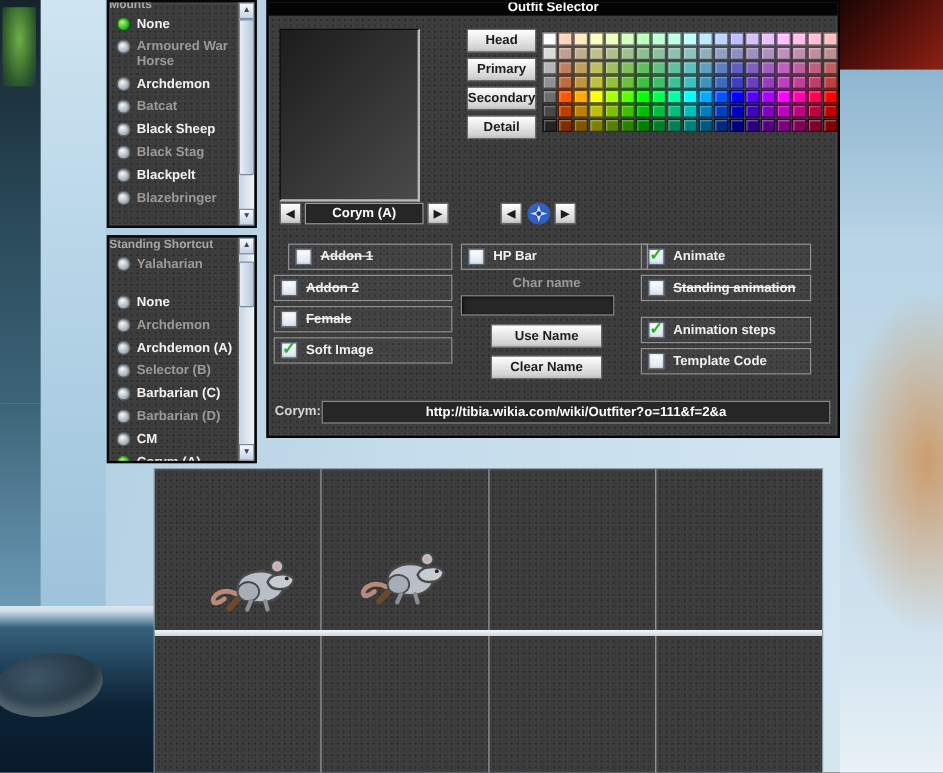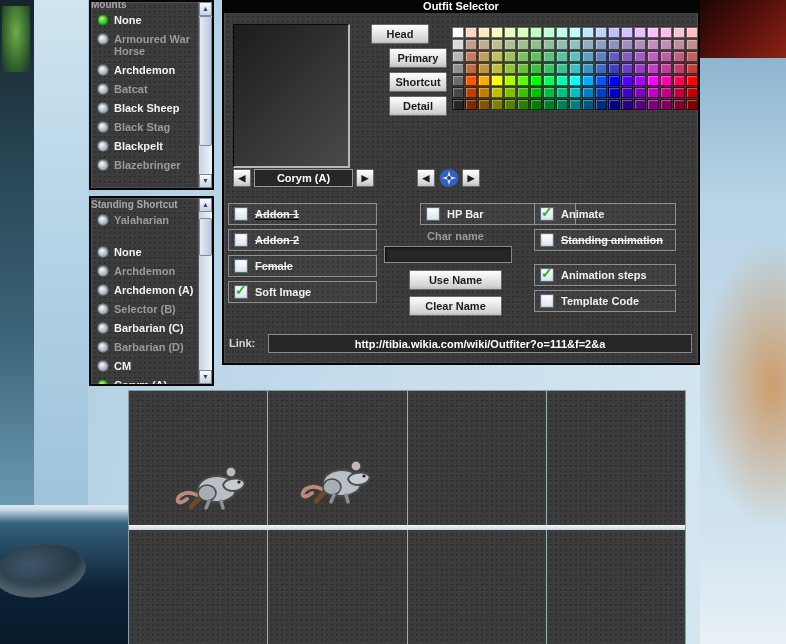--- a/index.html
+++ b/index.html
@@ -217,23 +217,23 @@
     </div>
   </div>
 
   <div id="selector-panel" class="tex">
     <div class="sel-title">
         <span>Outfit Selector</span>
       </div>
 
     <div id="preview-box"></div>
 
-    <div class="btn" style="left:147px;top:22px;width:58px;height:20px;">Head</div>
+    <div class="btn" style="left:165px;top:22px;width:58px;height:20px;">Head</div>
     <div class="btn" style="left:165px;top:46px;width:58px;height:20px;">Primary</div>
-    <div class="btn" style="left:165px;top:70px;width:58px;height:20px;">Shortcut</div>
+    <div class="btn" style="left:165px;top:70px;width:58px;height:20px;">Secondary</div>
     <div class="btn" style="left:165px;top:94px;width:58px;height:20px;">Detail</div>
 
     <div id="palette">
         <div class="swatch" style="background: rgb(255, 255, 255);"></div>
         <div class="swatch" style="background: rgb(255, 212, 191);"></div>
         <div class="swatch" style="background: rgb(255, 233, 191);"></div>
         <div class="swatch" style="background: rgb(255, 255, 191);"></div>
         <div class="swatch" style="background: rgb(233, 255, 191);"></div>
         <div class="swatch" style="background: rgb(212, 255, 191);"></div>
         <div class="swatch" style="background: rgb(191, 255, 191);"></div>
@@ -370,38 +370,38 @@
     <div class="btn arrow-btn" style="left:132px;top:167px;width:18px;height:18px;">▶</div>
 
     <div class="btn arrow-btn" style="left:193px;top:167px;width:18px;height:18px;">◀</div>
     <svg id="compass" viewBox="0 0 22 20">
       <ellipse cx="11" cy="10" rx="9.5" ry="9" fill="#2f62c4"></ellipse>
       <path d="M11 1.5 L13 8 L19.5 10 L13 12 L11 18.5 L9 12 L2.5 10 L9 8 Z" fill="#cfe0ff" stroke="#1c3f8c" stroke-width="0.6"></path>
       <circle cx="11" cy="10" r="2" fill="#1c3f8c"></circle>
     </svg>
     <div class="btn arrow-btn" style="left:238px;top:167px;width:18px;height:18px;">▶</div>
 
-    <div class="cbx-row" style="left:4px;top:201px;width:149px;text-decoration:underline;">
+    <div class="cbx-row" style="left:16px;top:201px;width:137px;">
       <span class="cb"></span>
       <span class="cbx-label strike">Addon 1</span>
     </div>
     <div class="cbx-row" style="left:4px;top:227px;width:149px;">
       <span class="cb"></span>
       <span class="cbx-label strike">Addon 2</span>
     </div>
     <div class="cbx-row" style="left:4px;top:279px;width:149px;">
       <span class="cb on"></span>
       <span class="cbx-label">Soft Image</span>
     </div>
     <div class="cbx-row" style="left:4px;top:253px;width:149px;">
       <span class="cb"></span>
       <span class="cbx-label strike">Female</span>
     </div>
 
-    <div class="cbx-row" style="left:160px;top:201px;width:156px;margin-left:36px;">
+    <div class="cbx-row" style="left:160px;top:201px;width:156px;">
       <span class="cb"></span>
       <span class="cbx-label">HP Bar</span>
     </div>
     <div id="charname-label">Char name</div>
     <input id="charname-input" type="text" value="" style="">
     <div class="btn" style="left:185px;top:268px;width:93px;height:20px;">Use Name</div>
     <div class="btn" style="left:185px;top:294px;width:93px;height:20px;">Clear Name</div>
 
     <div class="cbx-row" style="left:310px;top:201px;width:142px;">
       <span class="cb on"></span>
@@ -413,21 +413,21 @@
     </div>
     <div class="cbx-row" style="left:310px;top:227px;width:142px;">
       <span class="cb"></span>
       <span class="cbx-label strike">Standing animation</span>
     </div>
     <div class="cbx-row" style="left:310px;top:288px;width:142px;">
       <span class="cb"></span>
       <span class="cbx-label">Template Code</span>
     </div>
 
-    <div id="link-label">Link:</div>
+    <div id="link-label">Corym:</div>
     <div id="link-bar">http://tibia.wikia.com/wiki/Outfiter?o=111&amp;f=2&amp;a</div>
   </div>
 
   <div id="sprite-grid">
     <div class="grid-row r1">
       <div class="grid-cell tex">
         <svg class="sprite" style="left:44px;top:58px;" width="84" height="64" viewBox="0 0 84 64">
           <path d="M14 50 C4 58 2 50 8 46 C14 42 20 44 24 46" fill="none" stroke="#b98a7a" stroke-width="4" stroke-linecap="round"></path>
           <path d="M18 58 L46 28" stroke="#6b4a2a" stroke-width="5" stroke-linecap="round"></path>
           <ellipse cx="44" cy="40" rx="19" ry="13" fill="#b9bfc6" stroke="#4a4a4a" stroke-width="2"></ellipse>

